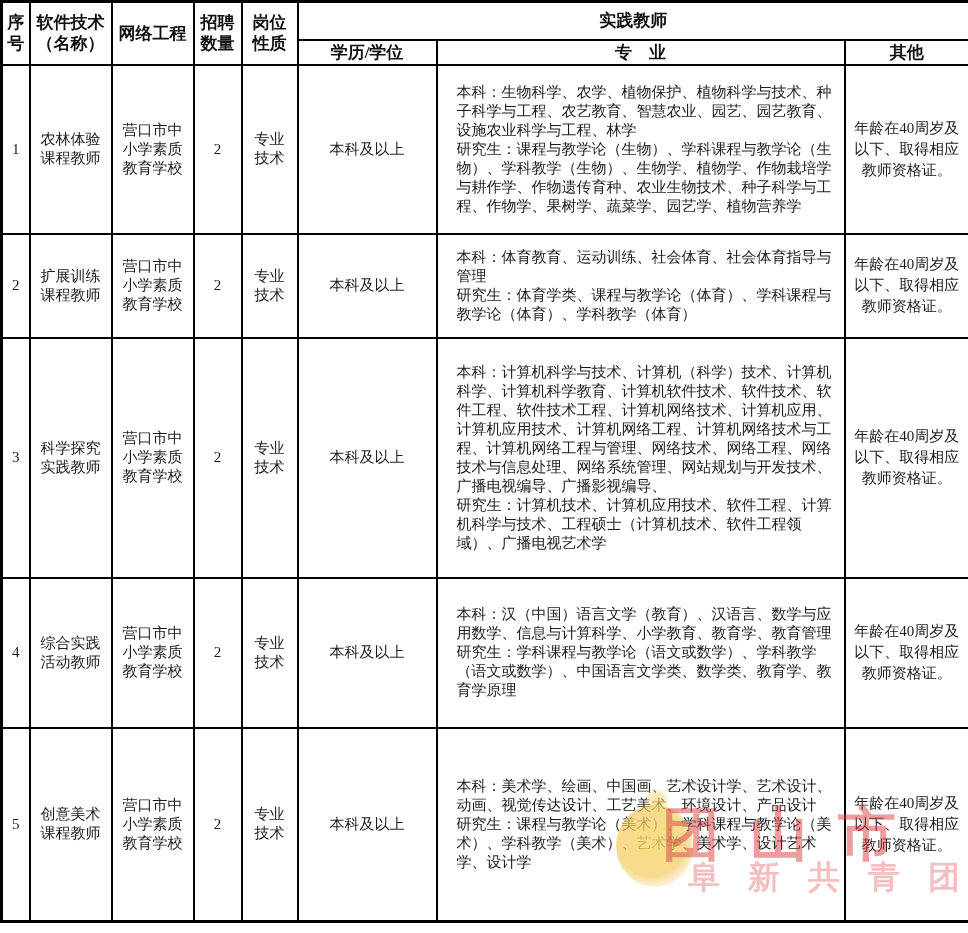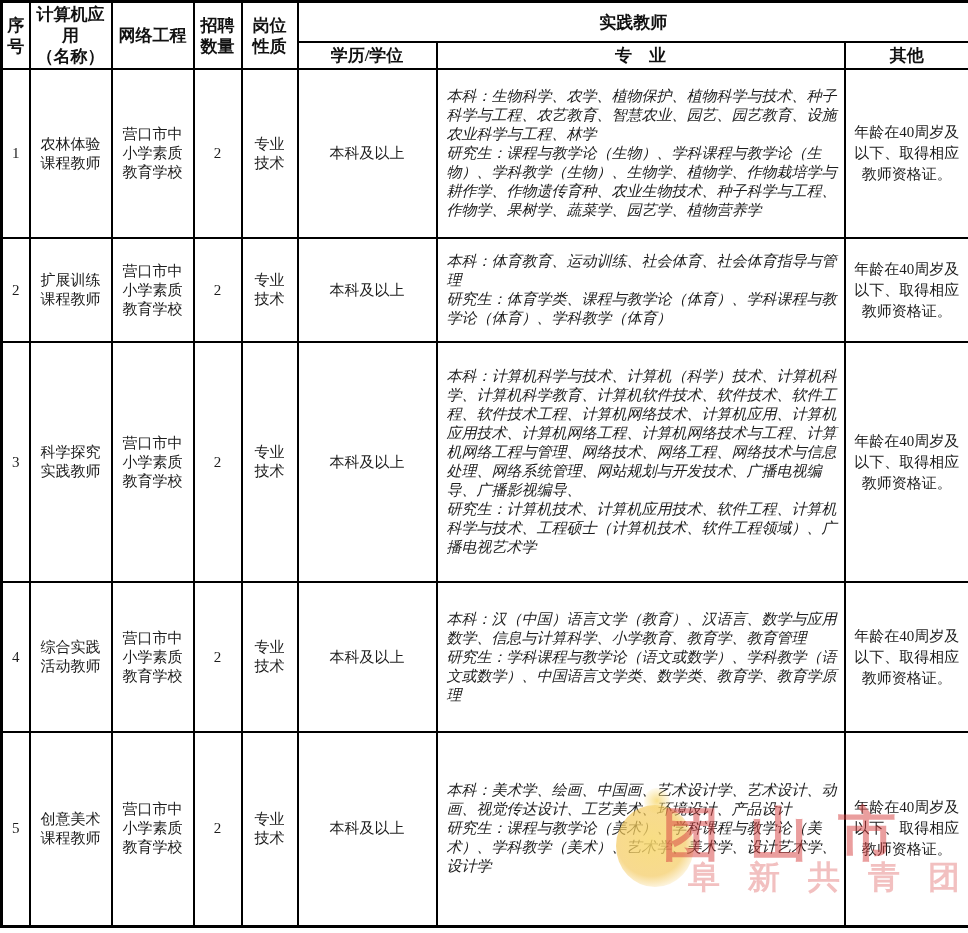--- a/index.html
+++ b/index.html
@@ -27,21 +27,21 @@
   table.recruit th {
     font-size: 17px;
     font-weight: bold;
     text-align: center;
     line-height: 21px;
     padding: 1px 2px;
     color: #111;
   }
   td { font-size: 15px; line-height: 19px; }
   td.c-center { text-align: center; padding: 1px 2px; }
-  td.c-major  { text-align: left; padding: 3px 6px 3px 9px; font-style: italic; }
+  td.c-major  { text-align: left; padding: 3px 6px 3px 19px; }
   td.c-other  { text-align: center; padding: 1px 5px; line-height: 21px; margin-top: 12px; }
   tr.hrow-1 { height: 38px; }
   tr.hrow-2 { height: 21px; }
   tr.row-0 { height: 169px; }
   tr.row-1 { height: 104px; }
   tr.row-2 { height: 240px; }
   tr.row-3 { height: 150px; }
   tr.row-4 { height: 194px; }
 
   
@@ -96,21 +96,21 @@
       <col style="width:48px">
     <col style="width:56px">
       <col style="width:139px">
       <col style="width:408px">
       <col style="width:125px">
   </colgroup>
   <thead>
     <tr class="hrow-1">
       <th rowspan="2">序
 号</th>
-      <th rowspan="2">计算机应用
+      <th rowspan="2">软件技术
 （名称）</th>
       <th rowspan="2">网络工程</th>
       <th rowspan="2">招聘
 数量</th>
       <th rowspan="2">岗位
 性质</th>
       <th colspan="3">实践教师</th>
     </tr>
     <tr class="hrow-2">
       <th>学历/学位</th>

